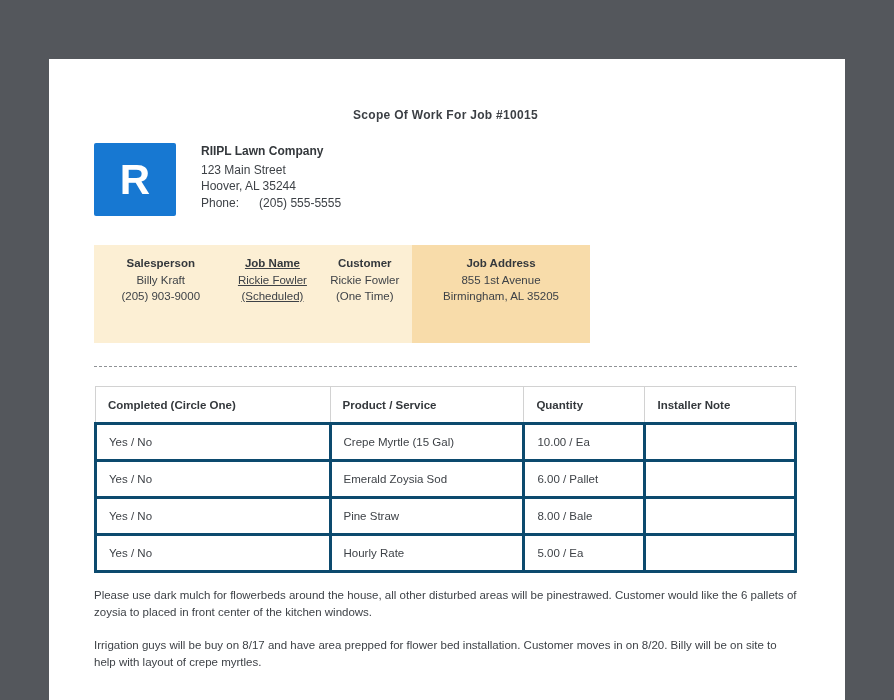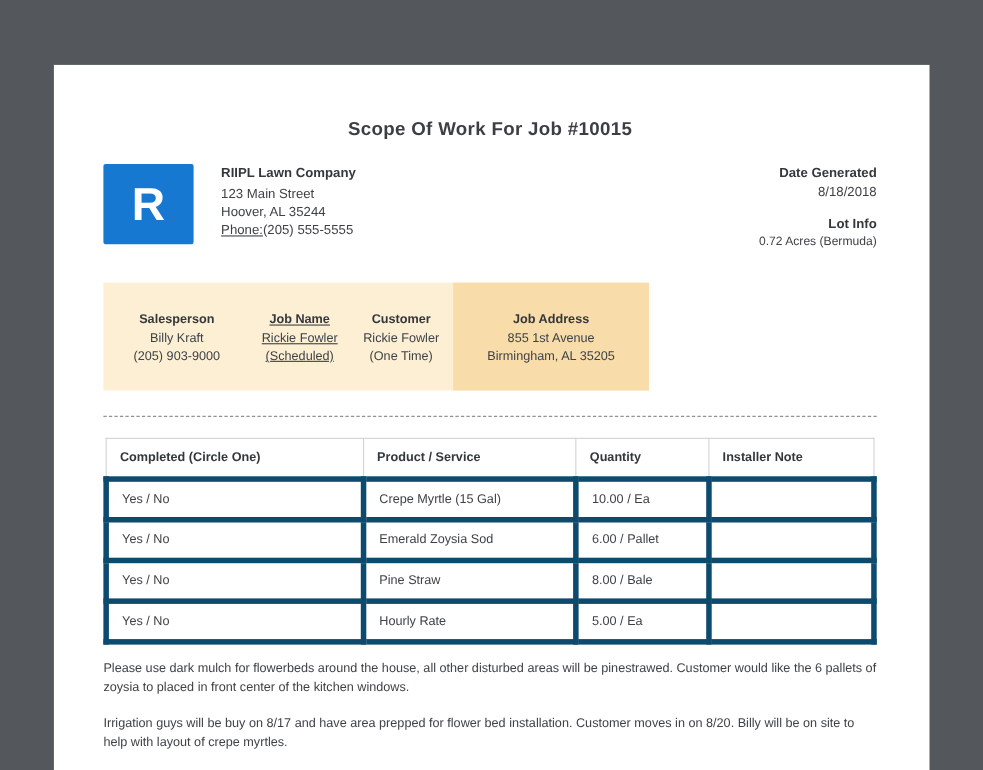--- a/index.html
+++ b/index.html
@@ -18,21 +18,21 @@
     left: 49px;
     top: 59px;
     width: 796px;
     height: 1100px;
     background: #ffffff;
     padding: 49px 48px 40px 45px;
   }
   .title {
     margin: 0;
     text-align: center;
-    font-size: 17px;
+    font-size: 12px;
     font-weight: 600;
     letter-spacing: 0.3px;
     color: #3b3f44;
   }
   .header-row {
     display: flex;
     align-items: flex-start;
     margin-top: 21px;
   }
   .logo {
@@ -47,41 +47,41 @@
     justify-content: center;
     border-radius: 2px;
     flex: 0 0 auto;
   }
   .company-info {
     margin-left: 25px;
     font-size: 12px;
     line-height: 16.5px;
   }
   .company-name { font-weight: 700; margin-bottom: 2px; color: #34383c; }
-  .phone-label { text-decoration: underline; margin-right: 0; }
+  .phone-label { margin-right: 20px; }
   .meta {
     margin-left: auto;
     text-align: right;
     font-size: 12px;
     line-height: 16.5px;
   }
   .meta-label { font-weight: 700; color: #34383c; }
   .meta-gap { height: 13px; }
   .lot-value { font-size: 11px; }
 
   .info-bar {
     display: flex;
     margin-top: 29px;
     width: 496px;
     height: 98px;
     background: var(--info-bar-bg, #fcefd4);
   }
   .info-col {
     height: 100%;
-    padding-top: 26px;
+    padding-top: 10px;
     text-align: center;
     font-size: 11.5px;
     line-height: 16px;
   }
   .info-col .label { font-weight: 700; color: #34383c; margin-bottom: 1px; }
   .w1 { width: 141px; }
   .w2 { width: 95px; text-decoration: underline; }
   .w3 { width: 100px; }
   .w4 { width: 188px; }
   .info-col.highlight { background: var(--info-bar-highlight, #f8dcaa); }
@@ -107,21 +107,21 @@
     vertical-align: middle;
     overflow: hidden;
     white-space: nowrap;
   }
   .work-table th {
     font-weight: 700;
     color: #34383c;
     border: 1px solid #d2d2d2;
   }
   .work-table td {
-    border: 5px solid #0c4a6e;
+    border: 3px solid #0c4a6e;
   }
 
   .job-desc-heading {
     margin-top: 26px;
     font-weight: 700;
     font-size: 11.5px;
     color: #34383c;
   }
   .job-desc p {
     margin: 14px 0 0 0;
@@ -139,27 +139,20 @@
 
   <div class="header-row">
     <div class="logo">
       <span>R</span>
     </div>
     <div class="company-info">
       <div class="company-name">RIIPL Lawn Company</div>
       <div>123 Main Street</div>
       <div>Hoover, AL 35244</div>
       <div><span class="phone-label">Phone:</span><span>(205) 555-5555</span></div>
-    </div>
-    <div class="meta">
-      <div class="meta-label">Date Generated</div>
-      <div>8/18/2018</div>
-      <div class="meta-gap"></div>
-      <div class="meta-label">Lot Info</div>
-      <div class="lot-value">0.72 Acres (Bermuda)</div>
     </div>
   </div>
 
   <div class="info-bar">
     <div class="info-col w1">
       <div class="label">Salesperson</div>
       <div>Billy Kraft</div>
       <div>(205) 903-9000</div>
     </div>
     <div class="info-col w2">

